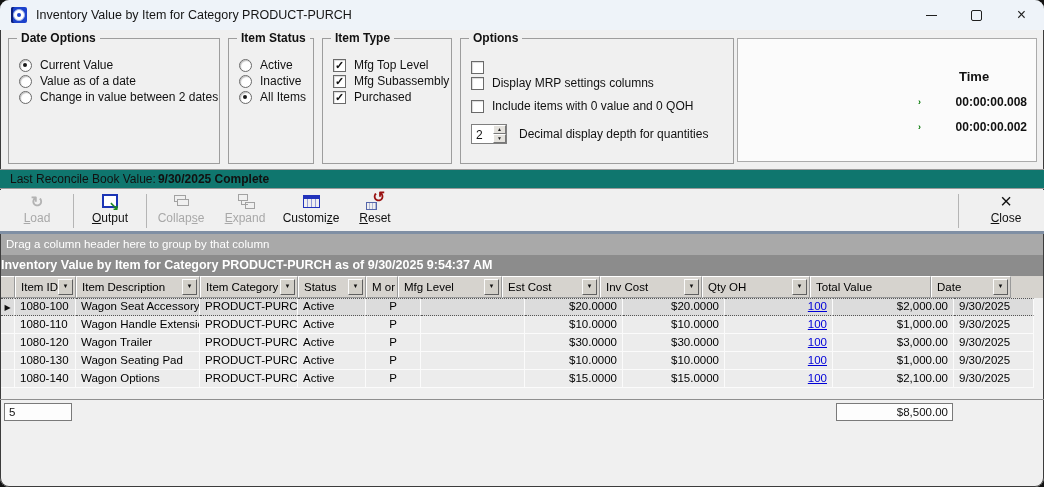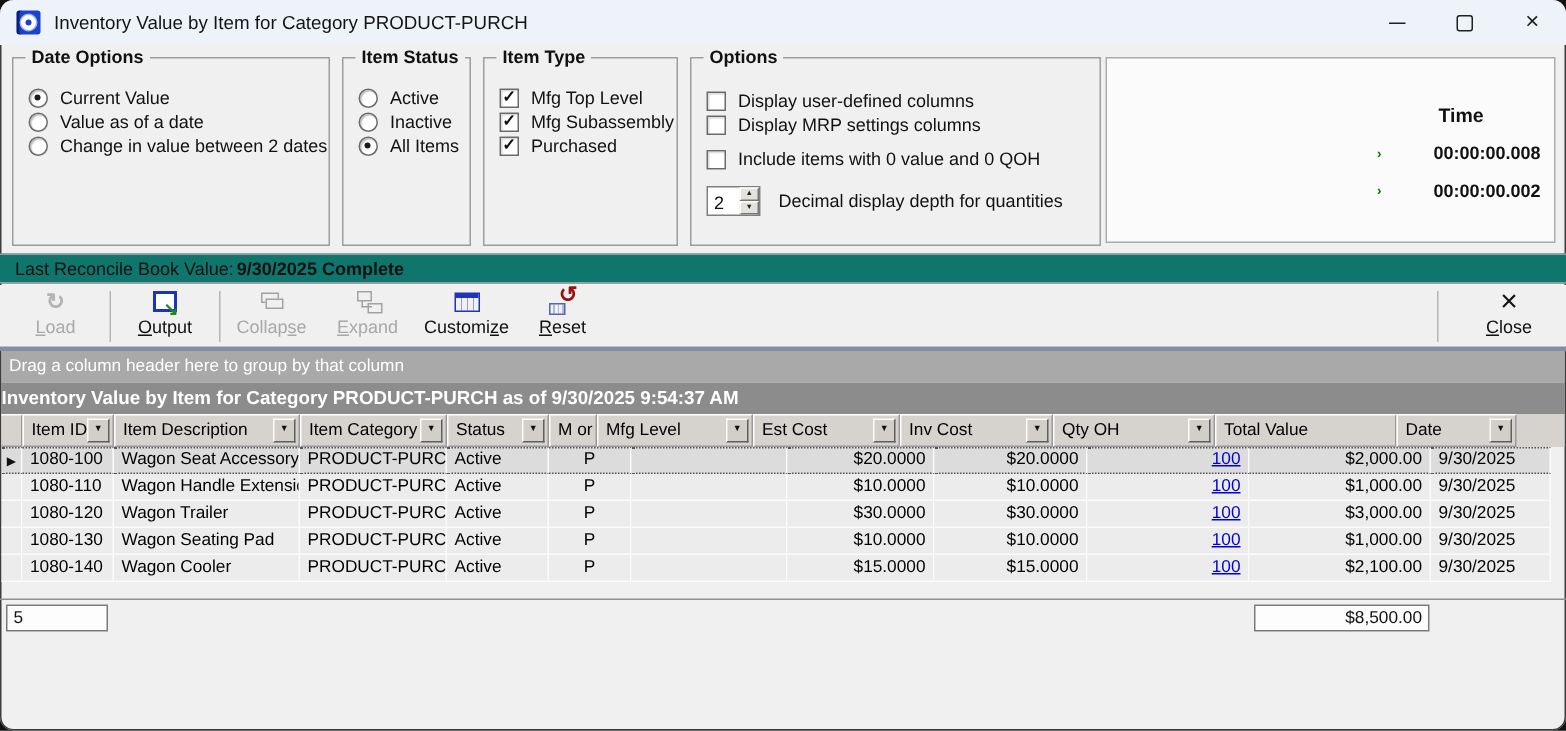--- a/index.html
+++ b/index.html
@@ -200,21 +200,20 @@
             <span class="cb">✓</span>
             <span class="lab">Purchased</span>
           </div>
         </div>
   </div>
   <div class="gbox" id="box-options">
     <span class="gbox-title">Options</span>
     <div class="gitems" id="opt-checks">
           <div class="orow">
             <span class="cb"></span>
-            <span class="lab">Display user-defined columns</span>
           </div>
           <div class="orow">
             <span class="cb"></span>
             <span class="lab">Display MRP settings columns</span>
           </div>
           <div class="orow">
             <span class="cb"></span>
             <span class="lab">Include items with 0 value and 0 QOH</span>
           </div>
         </div>
@@ -375,21 +374,21 @@
           <div class="cell" style="width: 104px;"></div>
           <div class="cell al-r" style="width: 98px;">$10.0000</div>
           <div class="cell al-r" style="width: 102px;">$10.0000</div>
           <div class="cell al-r" style="width: 108px;"><span class="qlink">100</span></div>
           <div class="cell al-r" style="width: 121px;">$1,000.00</div>
           <div class="cell" style="width: 80px;">9/30/2025</div>
         </div>
         <div class="grow">
           <div class="selcell"></div>
           <div class="cell" style="width: 61px;">1080-140</div>
-          <div class="cell" style="width: 124px;">Wagon Cooler</div>
+          <div class="cell" style="width: 124px;">Wagon Options</div>
           <div class="cell" style="width: 98px;">PRODUCT-PURCH</div>
           <div class="cell" style="width: 68px;">Active</div>
           <div class="cell al-c" style="width: 55px;">P</div>
           <div class="cell" style="width: 104px;"></div>
           <div class="cell al-r" style="width: 98px;">$15.0000</div>
           <div class="cell al-r" style="width: 102px;">$15.0000</div>
           <div class="cell al-r" style="width: 108px;"><span class="qlink">100</span></div>
           <div class="cell al-r" style="width: 121px;">$2,100.00</div>
           <div class="cell" style="width: 80px;">9/30/2025</div>
         </div>

